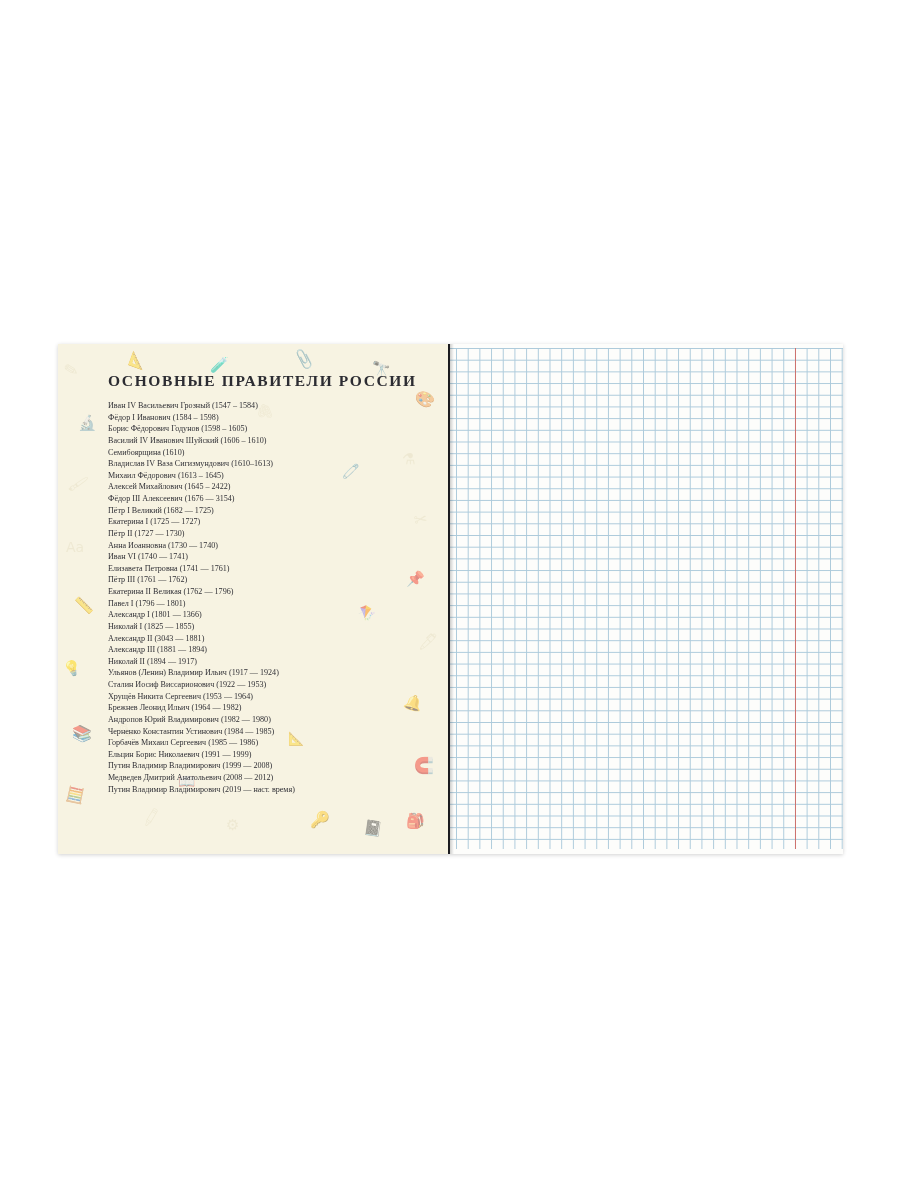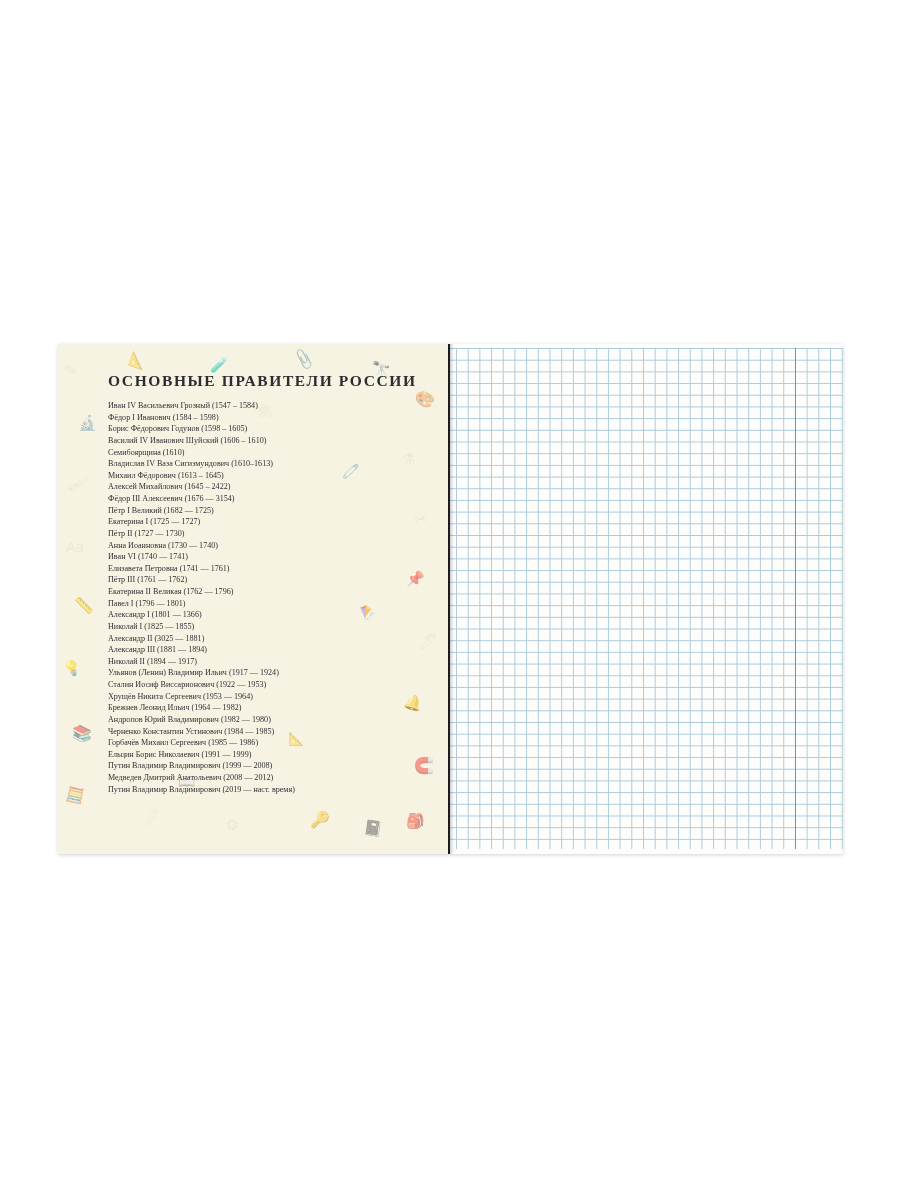--- a/index.html
+++ b/index.html
@@ -188,21 +188,21 @@
           <li>Екатерина I (1725 — 1727)</li>
           <li>Пётр II (1727 — 1730)</li>
           <li>Анна Иоанновна (1730 — 1740)</li>
           <li>Иван VI (1740 — 1741)</li>
           <li>Елизавета Петровна (1741 — 1761)</li>
           <li>Пётр III (1761 — 1762)</li>
           <li>Екатерина II Великая (1762 — 1796)</li>
           <li>Павел I (1796 — 1801)</li>
           <li>Александр I (1801 — 1366)</li>
           <li>Николай I (1825 — 1855)</li>
-          <li>Александр II (3025 — 1881)</li>
+          <li>Александр II (3043 — 1881)</li>
           <li>Александр III (1881 — 1894)</li>
           <li>Николай II (1894 — 1917)</li>
           <li>Ульянов (Ленин) Владимир Ильич (1917 — 1924)</li>
           <li>Сталин Иосиф Виссарионович (1922 — 1953)</li>
           <li>Хрущёв Никита Сергеевич (1953 — 1964)</li>
           <li>Брежнев Леонид Ильич (1964 — 1982)</li>
           <li>Андропов Юрий Владимирович (1982 — 1980)</li>
           <li>Черненко Константин Устинович (1984 — 1985)</li>
           <li>Горбачёв Михаил Сергеевич (1985 — 1986)</li>
           <li>Ельцин Борис Николаевич (1991 — 1999)</li>

